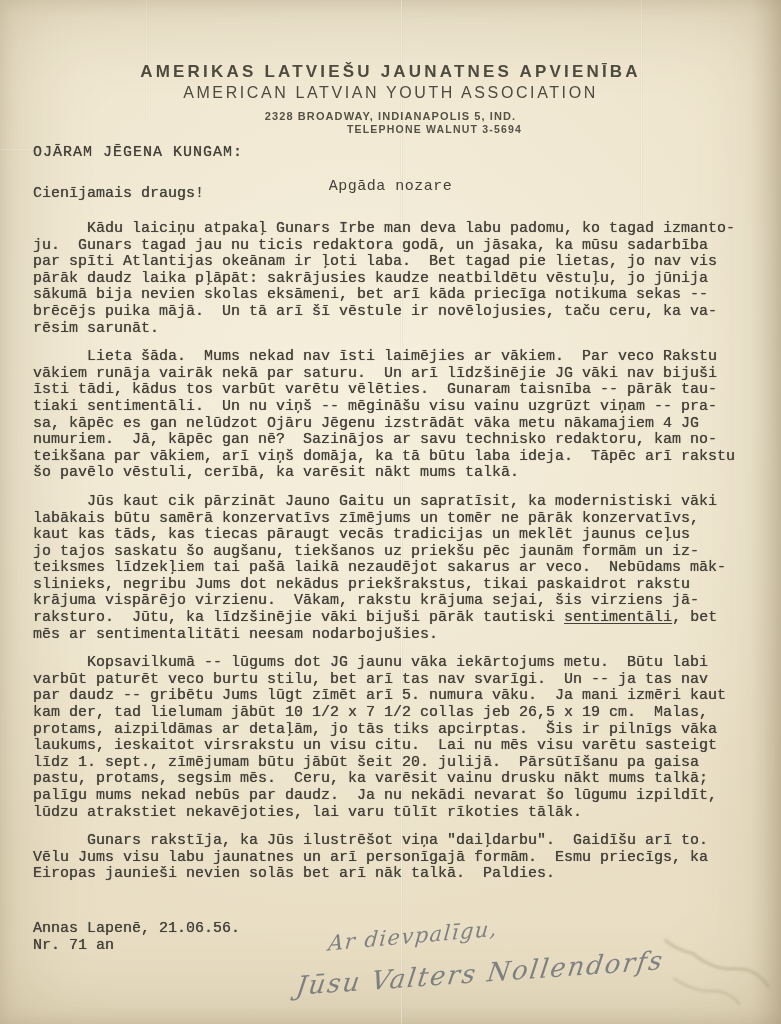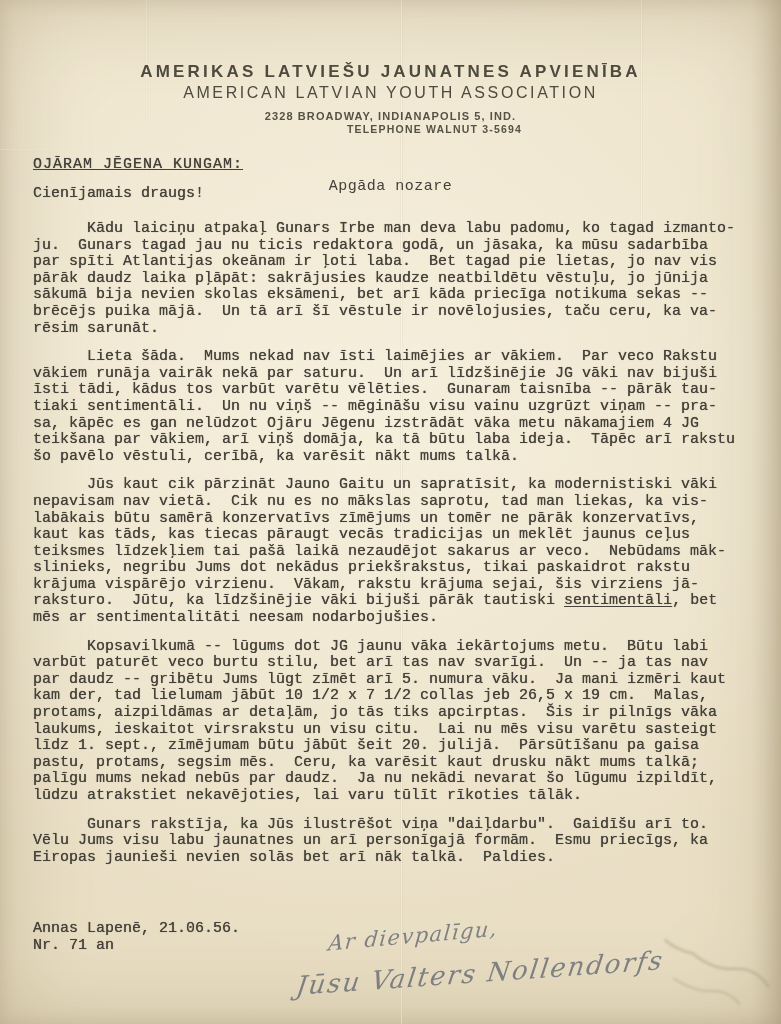--- a/index.html
+++ b/index.html
@@ -26,21 +26,21 @@
   .lh1{top:46px;font-size:17px;font-weight:bold;letter-spacing:3.2px;margin-top:16px;}
   .lh2{top:84px;font-size:16px;font-weight:normal;letter-spacing:2.6px;}
   .lh3{top:110px;font-size:11px;font-weight:bold;letter-spacing:1.1px;color:#565147;}
   .lh4{top:123px;font-size:10.5px;font-weight:bold;letter-spacing:1.2px;color:#565147;padding-left:44px;}
   .lh5{top:134px;font-size:15px;font-family:"Liberation Mono","DejaVu Sans Mono",monospace;
        font-weight:normal;letter-spacing:0.5px;color:#45413a;margin-top:44px;}
 
   
   .typed{white-space:pre;font-size:15px;line-height:16.6px;
          text-shadow:0 0 0.7px rgba(62,57,47,0.85);}
-  #recipient{position:absolute;left:33px;top:157px;letter-spacing:1px;text-decoration:underline;}
+  #recipient{position:absolute;left:33px;top:145px;letter-spacing:1px;}
   #salutation{position:absolute;left:33px;top:186px;}
   #letter-body{position:absolute;left:33px;top:221px;width:726px;}
   .para{margin-bottom:12px;}
   .tline{white-space:pre;font-size:15px;line-height:16.6px;
          text-shadow:0 0 0.7px rgba(62,57,47,0.85);}
   .und{text-decoration:underline;text-underline-offset:2px;}
 
   #place-date{position:absolute;left:33px;top:921px;}
   #reference{position:absolute;left:33px;top:938px;}
 
@@ -85,43 +85,44 @@
         <div class="tline">sākumā bija nevien skolas eksāmeni, bet arī kāda priecīga notikuma sekas --</div>
         <div class="tline">brēcējs puika mājā.  Un tā arī šī vēstule ir novēlojusies, taču ceru, ka va-</div>
         <div class="tline">rēsim sarunāt.</div>
       </div>
       <div class="para">
         <div class="tline">      Lieta šāda.  Mums nekad nav īsti laimējies ar vākiem.  Par veco Rakstu</div>
         <div class="tline">vākiem runāja vairāk nekā par saturu.  Un arī līdzšinējie JG vāki nav bijuši</div>
         <div class="tline">īsti tādi, kādus tos varbūt varētu vēlēties.  Gunaram taisnība -- pārāk tau-</div>
         <div class="tline">tiaki sentimentāli.  Un nu viņš -- mēgināšu visu vainu uzgrūzt viņam -- pra-</div>
         <div class="tline">sa, kāpēc es gan nelūdzot Ojāru Jēgenu izstrādāt vāka metu nākamajiem 4 JG</div>
+        <div class="tline">numuriem.  Jā, kāpēc gan nē?  Sazinājos ar savu technisko redaktoru, kam no-</div>
         <div class="tline">teikšana par vākiem, arī viņš domāja, ka tā būtu laba ideja.  Tāpēc arī rakstu</div>
         <div class="tline">šo pavēlo vēstuli, cerībā, ka varēsit nākt mums talkā.</div>
       </div>
       <div class="para">
         <div class="tline">      Jūs kaut cik pārzināt Jauno Gaitu un sapratīsit, ka modernistiski vāki</div>
-        <div class="tline">nepavisam nav vietā.  Cik nu es no mākslas saprotu, tad man liekas, ka vis-</div>
         <div class="tline">labākais būtu samērā konzervatīvs zīmējums un tomēr ne pārāk konzervatīvs,</div>
         <div class="tline">kaut kas tāds, kas tiecas pāraugt vecās tradicijas un meklēt jaunus ceļus</div>
+        <div class="tline">jo tajos saskatu šo augšanu, tiekšanos uz priekšu pēc jaunām formām un iz-</div>
         <div class="tline">teiksmes līdzekļiem tai pašā laikā nezaudējot sakarus ar veco.  Nebūdams māk-</div>
         <div class="tline">slinieks, negribu Jums dot nekādus priekšrakstus, tikai paskaidrot rakstu</div>
         <div class="tline">krājuma vispārējo virzienu.  Vākam, rakstu krājuma sejai, šis virziens jā-</div>
         <div class="tline">raksturo.  Jūtu, ka līdzšinējie vāki bijuši pārāk tautiski <span class="und">sentimentāli</span>, bet</div>
         <div class="tline">mēs ar sentimentalitāti neesam nodarbojušies.</div>
       </div>
       <div class="para">
         <div class="tline">      Kopsavilkumā -- lūgums dot JG jaunu vāka iekārtojums metu.  Būtu labi</div>
         <div class="tline">varbūt paturēt veco burtu stilu, bet arī tas nav svarīgi.  Un -- ja tas nav</div>
         <div class="tline">par daudz -- gribētu Jums lūgt zīmēt arī 5. numura vāku.  Ja mani izmēri kaut</div>
         <div class="tline">kam der, tad lielumam jābūt 10 1/2 x 7 1/2 collas jeb 26,5 x 19 cm.  Malas,</div>
         <div class="tline">protams, aizpildāmas ar detaļām, jo tās tiks apcirptas.  Šis ir pilnīgs vāka</div>
         <div class="tline">laukums, ieskaitot virsrakstu un visu citu.  Lai nu mēs visu varētu sasteigt</div>
         <div class="tline">līdz 1. sept., zīmējumam būtu jābūt šeit 20. julijā.  Pārsūtīšanu pa gaisa</div>
-        <div class="tline">pastu, protams, segsim mēs.  Ceru, ka varēsit kaut drusku nākt mums talkā;</div>
+        <div class="tline">pastu, protams, segsim mēs.  Ceru, ka varēsit vainu drusku nākt mums talkā;</div>
         <div class="tline">palīgu mums nekad nebūs par daudz.  Ja nu nekādi nevarat šo lūgumu izpildīt,</div>
         <div class="tline">lūdzu atrakstiet nekavējoties, lai varu tūlīt rīkoties tālāk.</div>
       </div>
       <div class="para">
         <div class="tline">      Gunars rakstīja, ka Jūs ilustrēšot viņa "daiļdarbu".  Gaidīšu arī to.</div>
         <div class="tline">Vēlu Jums visu labu jaunatnes un arī personīgajā formām.  Esmu priecīgs, ka</div>
         <div class="tline">Eiropas jaunieši nevien solās bet arī nāk talkā.  Paldies.</div>
       </div>
     </div>
 

